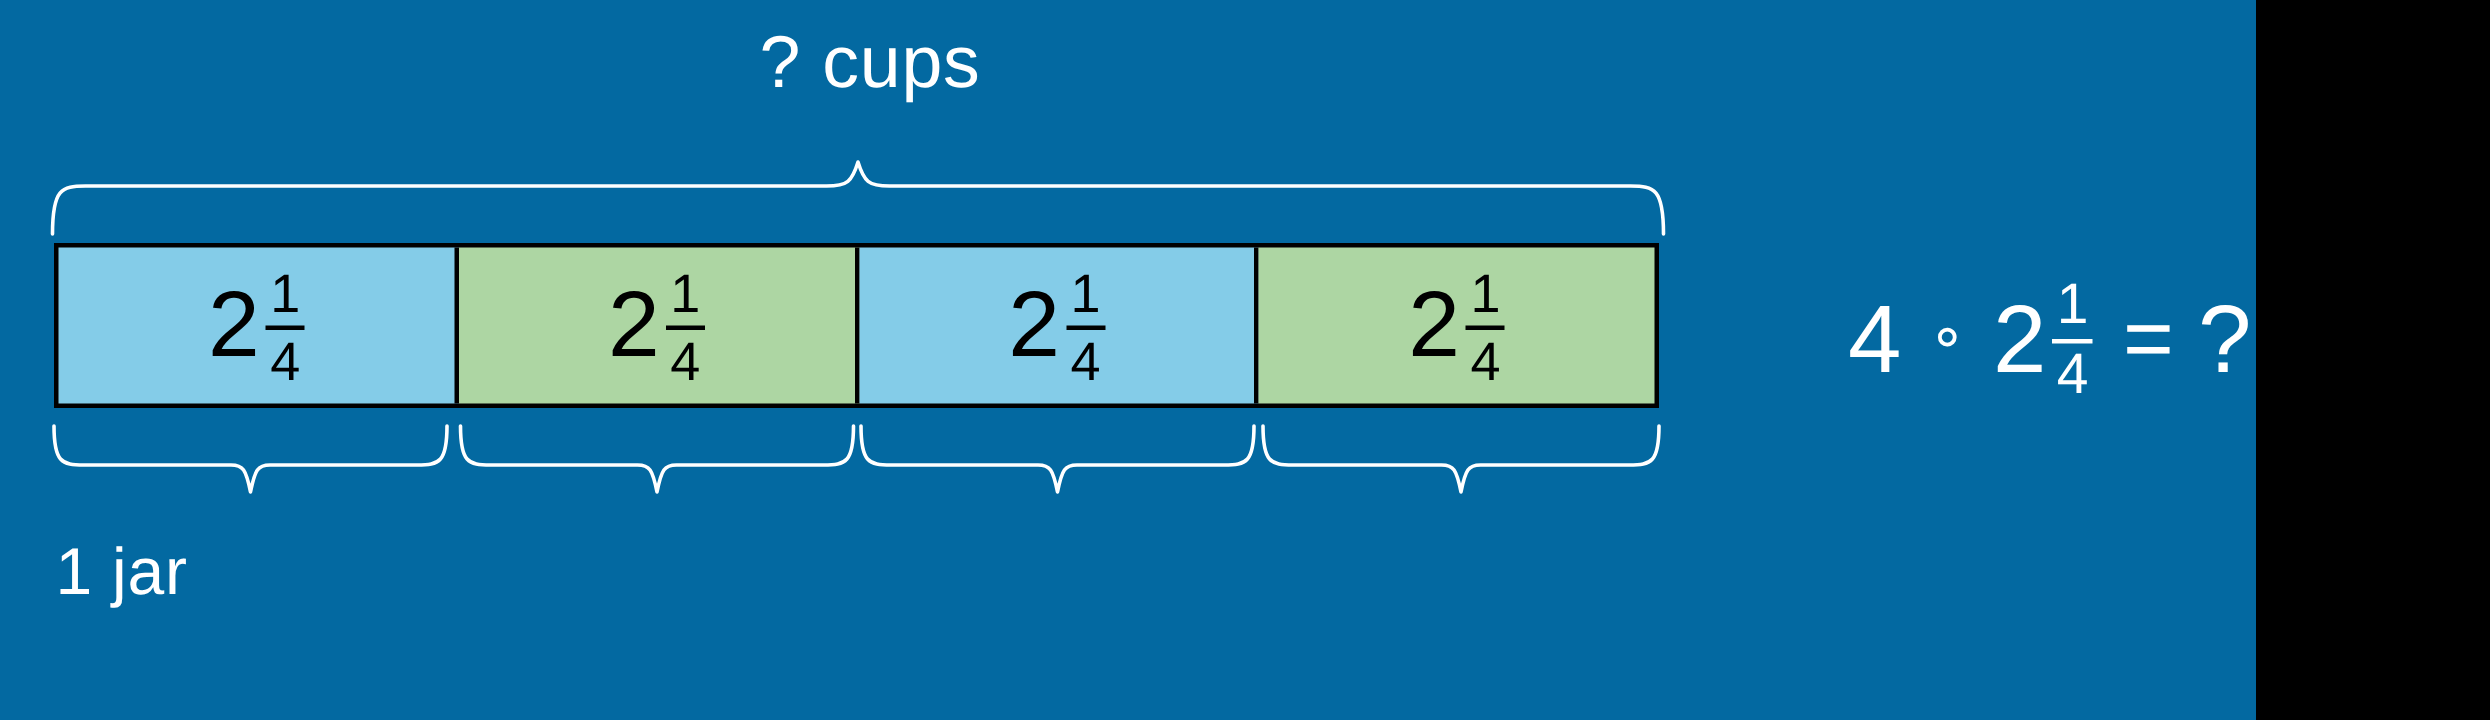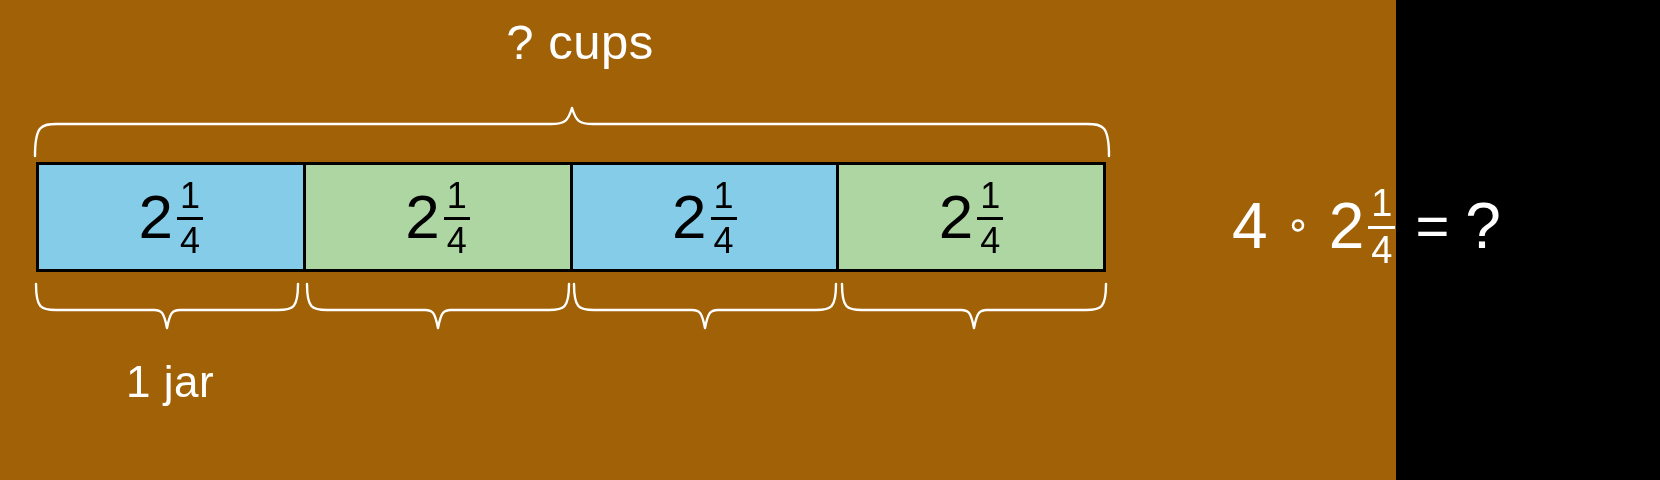--- a/index.html
+++ b/index.html
@@ -9,23 +9,23 @@
   }
   body {
     width: 1660px;
     height: 480px;
     overflow: hidden;
     font-family: "Liberation Sans", sans-serif;
     color: #ffffff;
   }
   #stage {
     position: relative;
-    width: 1396px;
+    width: 1504px;
     height: 480px;
-    background: #a16207;
+    background: #0369a1;
   }
 
   
   .label {
     position: absolute;
     color: #ffffff;
     font-family: "Liberation Sans", sans-serif;
     font-weight: 400;
     white-space: nowrap;
     line-height: 1;
@@ -35,21 +35,21 @@
     top: 18px;
     width: 1160px;
     text-align: center;
     font-size: 49px;
     letter-spacing: 0.5px;
   }
   #jar-label {
     left: 37px;
     top: 360px;
     width: 266px;
-    text-align: center;
+    text-align: left;
     font-size: 44px;
     letter-spacing: 0.5px;
   }
 
   
   .brace {
     position: absolute;
     pointer-events: none;
   }
   .brace svg { display: block; width: 100%; height: 100%; }

